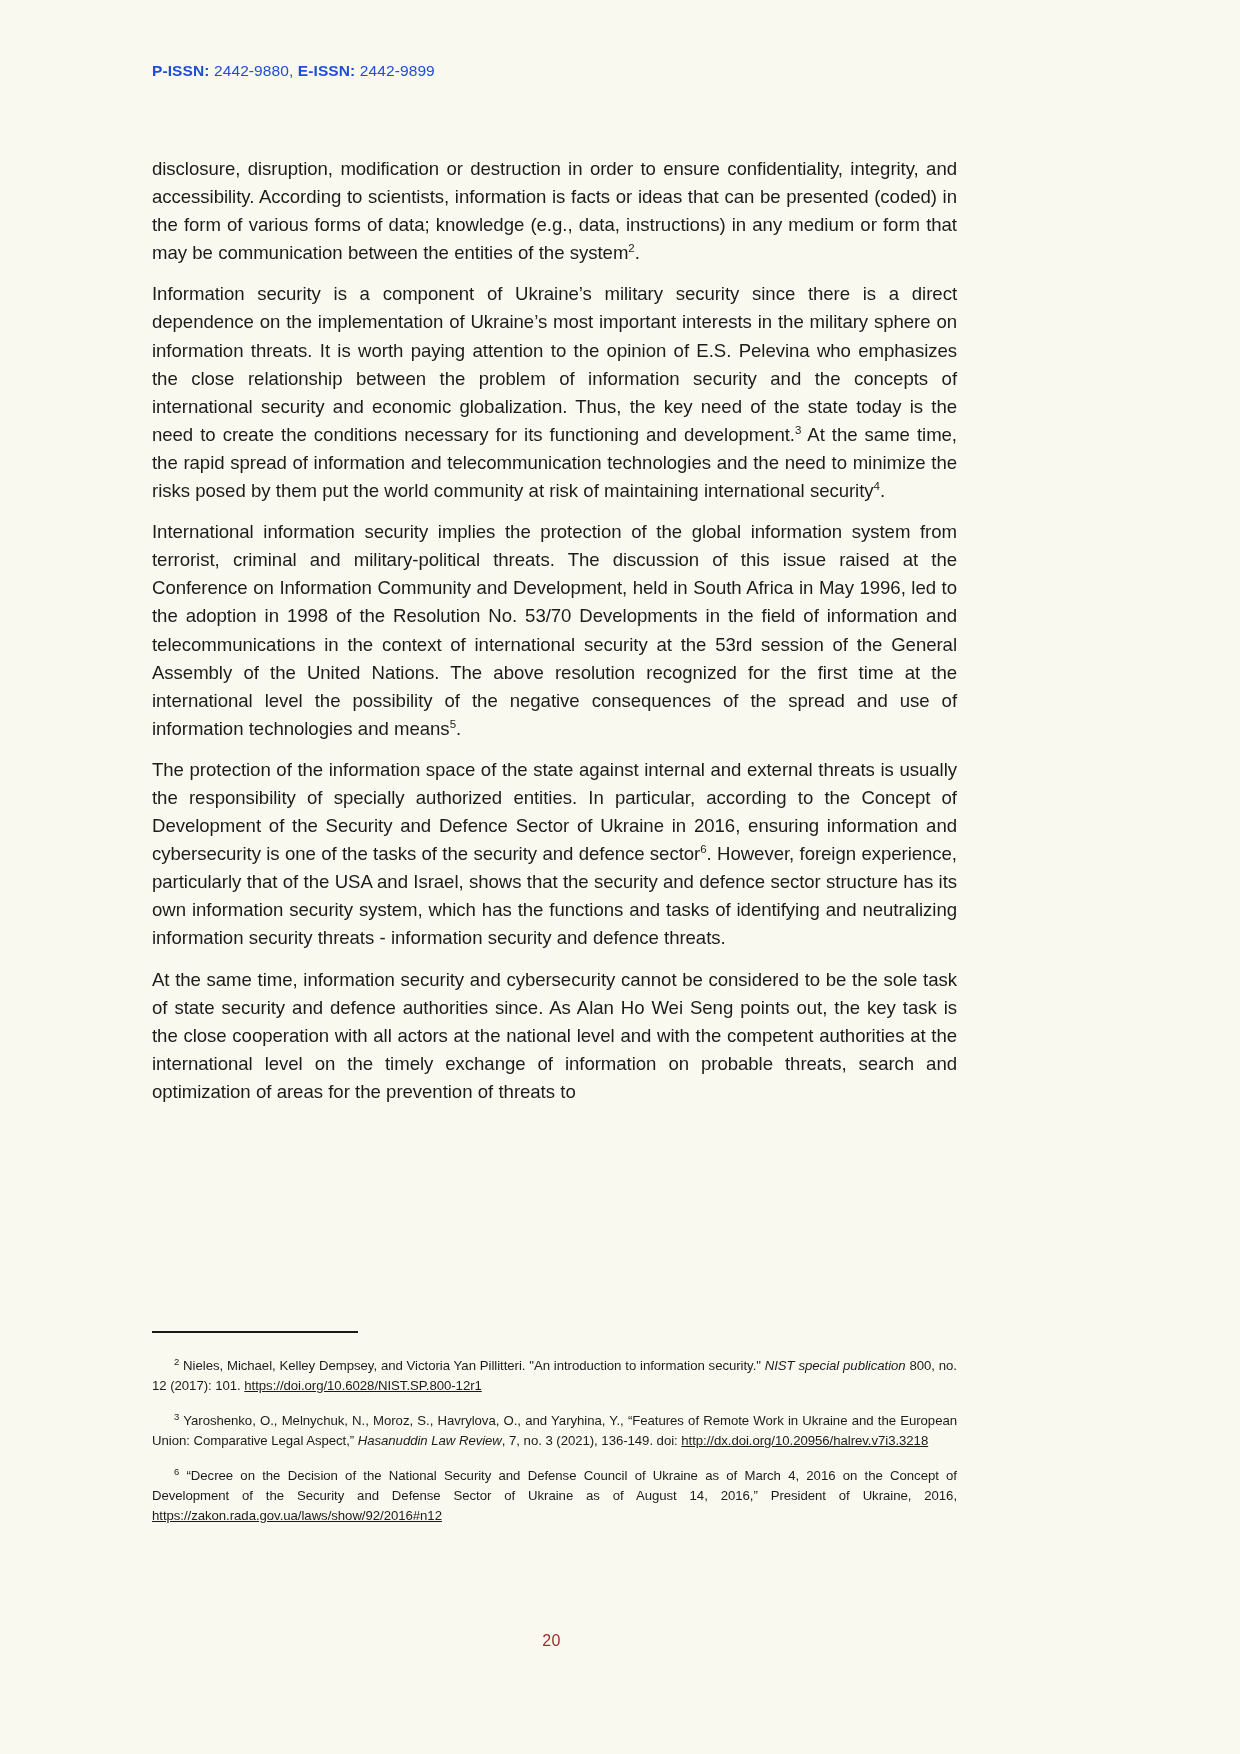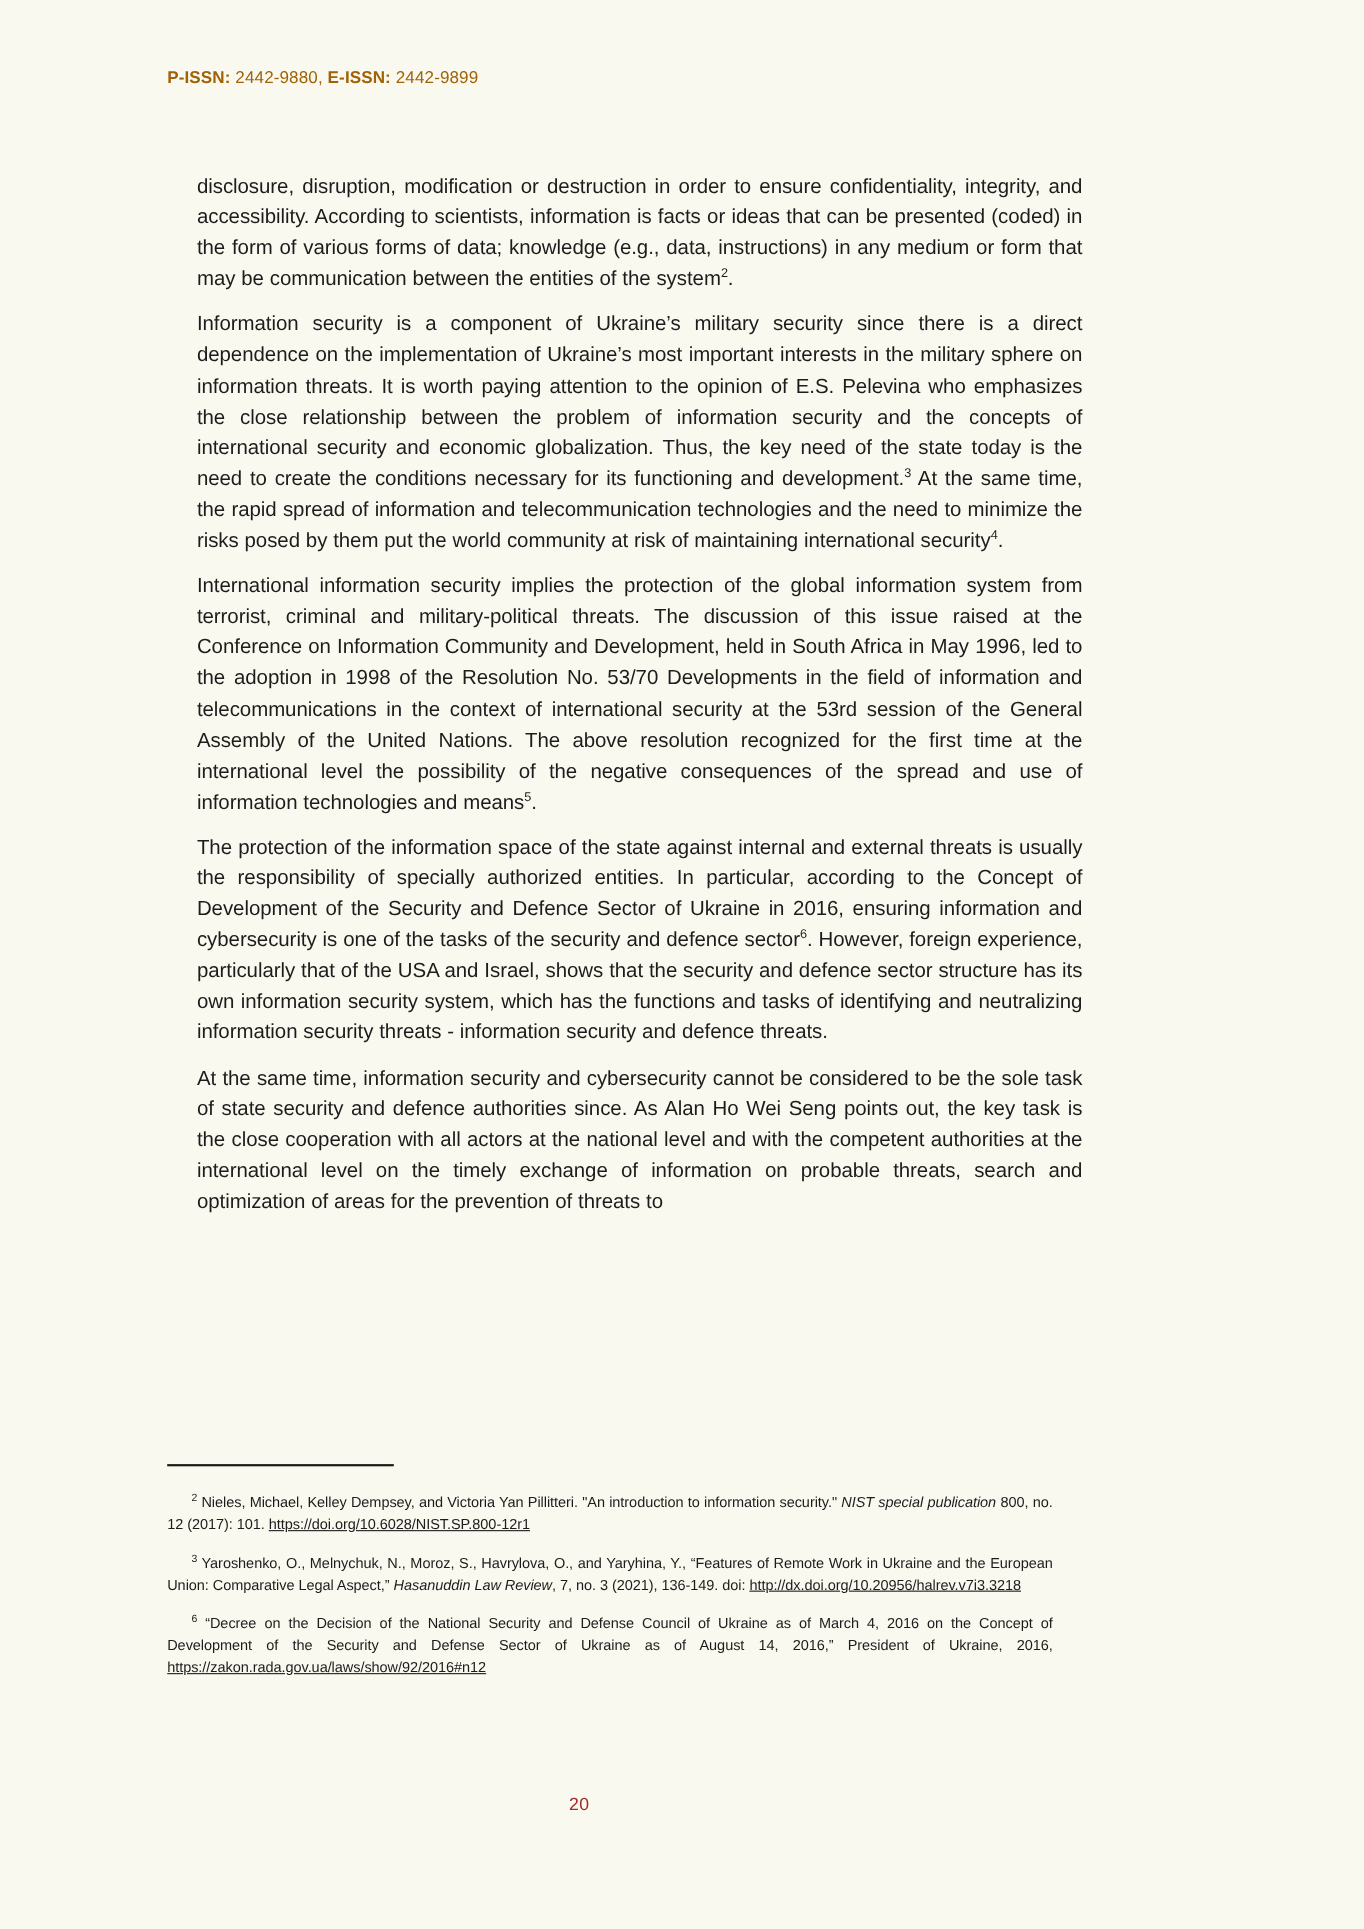--- a/index.html
+++ b/index.html
@@ -23,34 +23,33 @@
     box-sizing: border-box;
   }
 
   
   .running-header {
     position: absolute;
     top: 62px;
     left: 152px;
     font-size: 15.5px;
     letter-spacing: 0.1px;
-    color: #a16207;
+    color: #1d4ed8;
     white-space: nowrap;
   }
   .running-header b {
     font-weight: 700;
   }
 
   
   .body-block {
     position: absolute;
     top: 155px;
     left: 152px;
     width: 805px;
-    margin-left: 27px;
   }
 
   .para {
     text-align: justify;
     font-size: 18.6px;
     line-height: 28.1px;
     letter-spacing: -0.05px;
     margin: 0 0 13px 0;
     color: #1c1c1c;
     word-spacing: 0.2px;
@@ -103,20 +102,21 @@
   
   .page-number {
     position: absolute;
     top: 1632px;
     left: 0;
     width: 1053px;
     text-align: center;
     font-size: 16px;
     color: #9e2b25;
     letter-spacing: 0.3px;
+    padding-left: 25px;
   }
 </style>
 </head>
 <body>
 
 <div class="page">
 
   <div class="running-header">
     <b>P-ISSN:</b>
     <span>2442-9880,</span>

